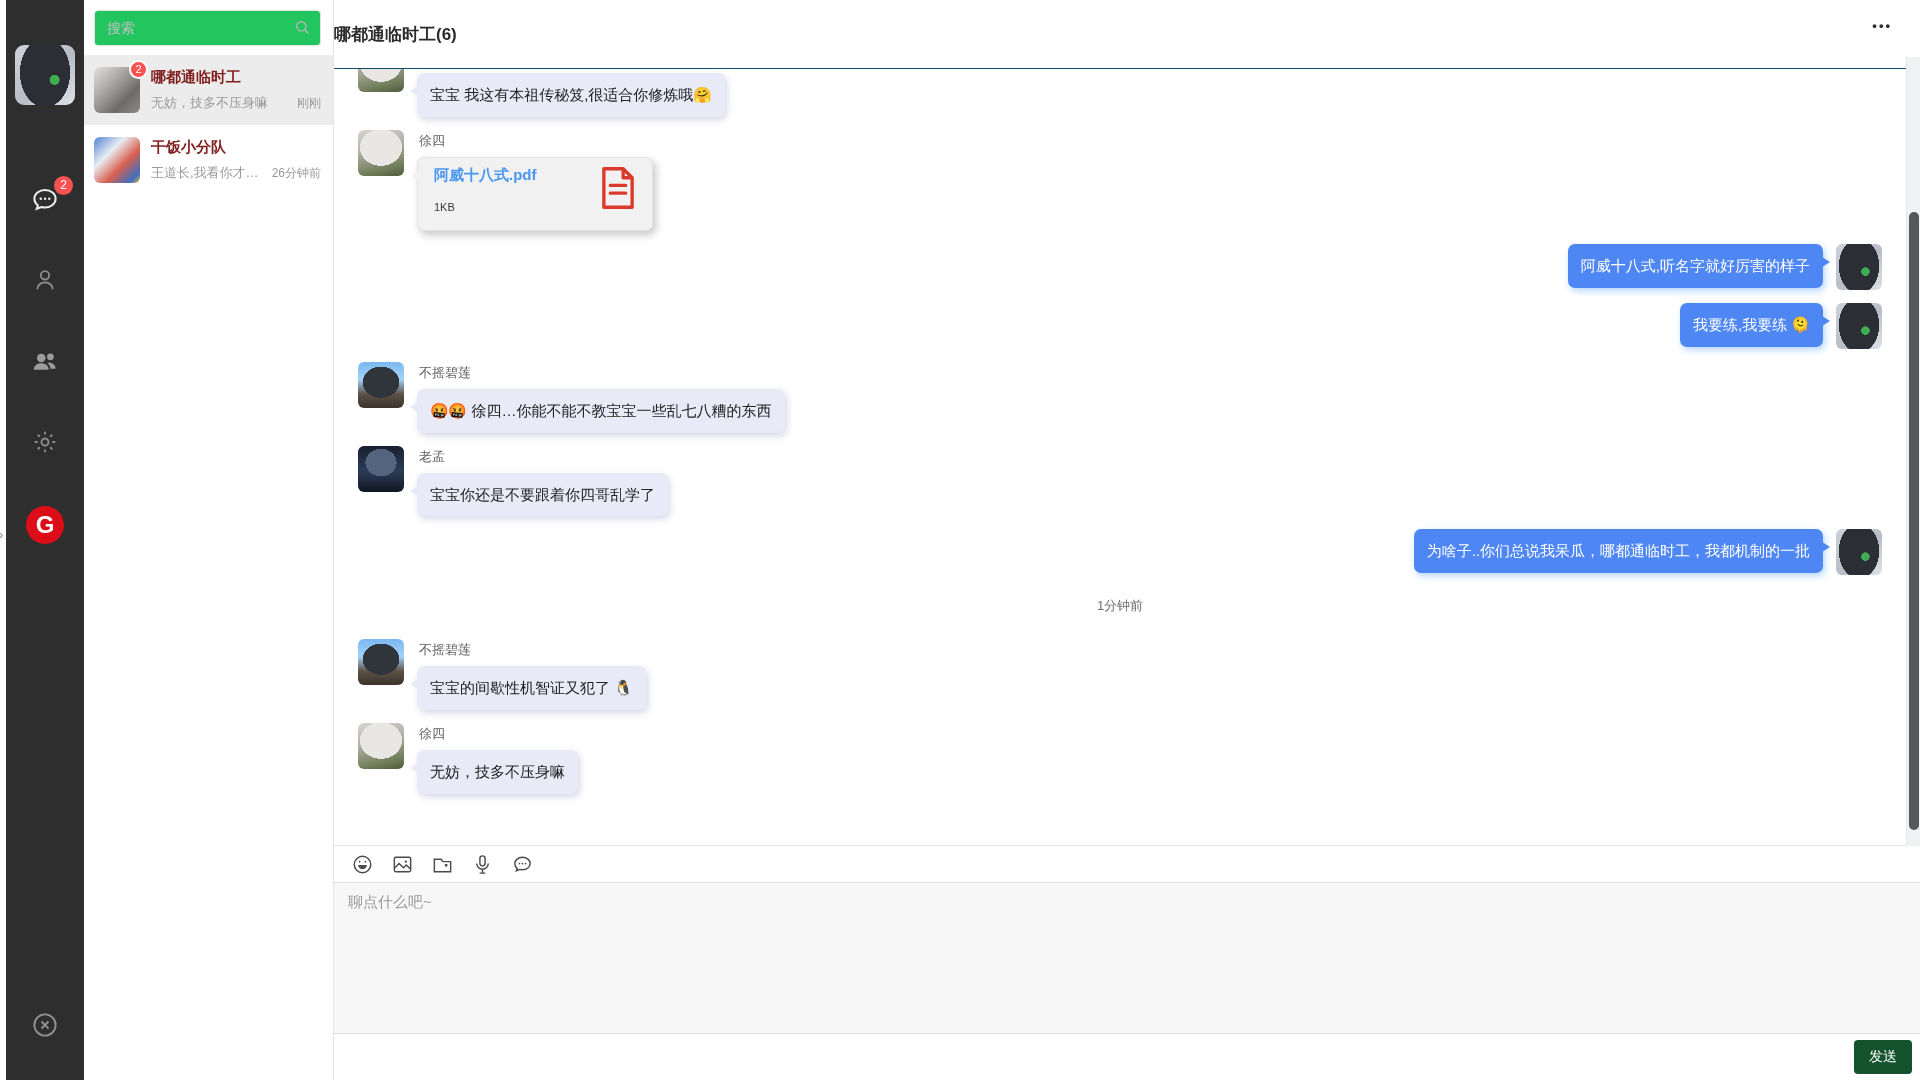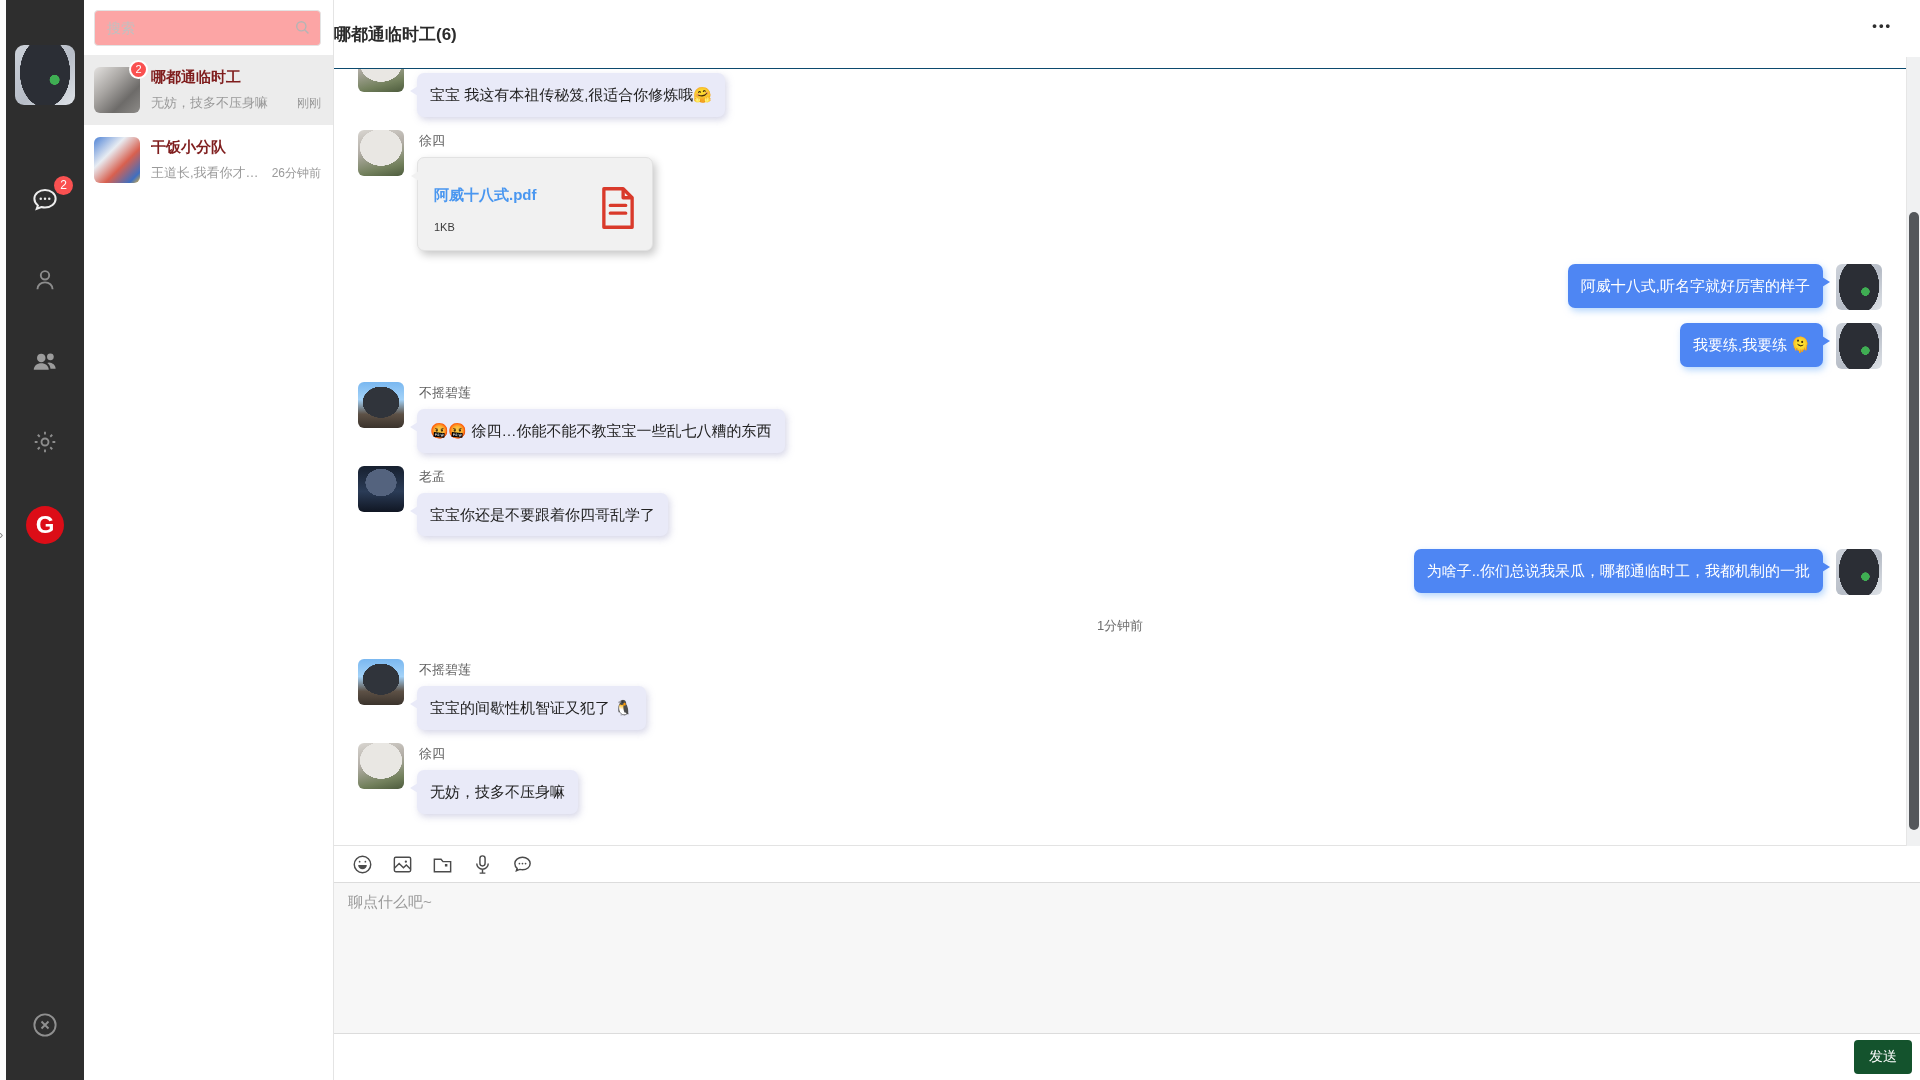--- a/index.html
+++ b/index.html
@@ -31,21 +31,21 @@
   .nav-badge { position: absolute; top: -9px; right: -13px; min-width: 19px; height: 19px; padding: 0 4px;
     background: #fa5151; border-radius: 10px; color: #fff; font-size: 12px; line-height: 19px; text-align: center; }
   .g-logo { width: 38px; height: 38px; border-radius: 50%; background: #dc0d17; color: #fff; font-weight: bold;
     font-size: 24px; line-height: 38px; text-align: center; font-family: "Liberation Sans", sans-serif; cursor: pointer; }
 
   
   .chatlist { width: 250px; flex: none; background: #fff; border-right: 1px solid #e4e4e4; display: flex; flex-direction: column; }
   .search-row { padding: 10px 12px 9px 10px; display: flex; align-items: center; gap: 6px; }
   .search-box { flex: 1; position: relative; }
   .search-box input { width: 100%; height: 36px; border: 1px solid #e3e3e3; border-radius: 4px; padding: 0 25px 0 12px;
-    font-size: 14px; color: #333; outline: none; font-family: inherit; background: #fca5a5; }
+    font-size: 14px; color: #333; outline: none; font-family: inherit; background: #22c55e; }
   .search-box input::placeholder { color: #c0c0c0; }
   .search-box .mag { position: absolute; right: 9px; top: 8px; }
   .clist-item { display: flex; padding: 12px 12px 12px 10px; cursor: pointer; align-items: center; gap: 11px; }
   .clist-item.selected { background: #ececec; }
   .clist-av { width: 46px; height: 46px; border-radius: 6px; flex: none; position: relative; }
   .av-group1 { background: linear-gradient(135deg, #e3e1df 0%, #a8a5a2 38%, #6d6b69 70%, #8d8b88 100%); }
   .av-group2 { background: linear-gradient(135deg, #4f83d6 0%, #e8ecf2 34%, #d8604f 62%, #3f6fc0 88%, #e0b23e 100%); }
   .unread-badge { position: absolute; top: -7px; right: -8px; min-width: 19px; height: 19px; padding: 0 4px; border: 2px solid #fff;
     background: #fa5151; border-radius: 11px; color: #fff; font-size: 11px; line-height: 15px; text-align: center; }
   .clist-main { flex: 1; min-width: 0; }
@@ -85,21 +85,21 @@
   .msg.in .bubble { background: #e9eaf8; color: #222; box-shadow: 2px 3px 7px rgba(140,140,190,0.35); }
   .msg.in .bubble::before { content: ""; position: absolute; left: -7px; top: 13px;
     border-top: 5px solid transparent; border-bottom: 5px solid transparent; border-right: 8px solid #e9eaf8; }
   .msg.out .bubble { background: #4e86f3; color: #fff; box-shadow: 2px 3px 7px rgba(120,180,250,0.55); }
   .msg.out .bubble::after { content: ""; position: absolute; right: -7px; top: 13px;
     border-top: 5px solid transparent; border-bottom: 5px solid transparent; border-left: 8px solid #4e86f3; }
   .msg.continuation { margin-top: 0; }
   .msg.continuation .av { margin-top: -27px; }
 
   .file-card { position: relative; width: 236px; background: #f1f1f1; border: 1px solid #e2e2e2; border-radius: 7px;
-    padding: 28px 16px 16px 16px; display: flex; justify-content: space-between; align-items: center; gap: 10px;
+    padding: 8px 16px 16px 16px; display: flex; justify-content: space-between; align-items: center; gap: 10px;
     box-shadow: 3px 4px 9px rgba(0,0,0,0.22); cursor: pointer; }
   .file-card::before { content: ""; position: absolute; left: -7px; top: 13px;
     border-top: 5px solid transparent; border-bottom: 5px solid transparent; border-right: 8px solid #f1f1f1; }
   .file-name { font-size: 15px; font-weight: bold; color: #4a97f0; margin-bottom: 16px; white-space: nowrap; }
   .file-size { font-size: 11px; color: #3a3a3a; }
   .time-divider { text-align: center; color: #6e6e6e; font-size: 13px; margin: 22px 0 24px; }
 
   
   .scroll-track { position: absolute; top: 57px; right: 0; width: 14px; height: 789px; background: #f0f1f2; border-left: 1px solid #e6e6e6; }
   .scroll-thumb { position: absolute; top: 155px; left: 2px; width: 10px; height: 618px; border-radius: 5px; background: #54575b; cursor: pointer; }

